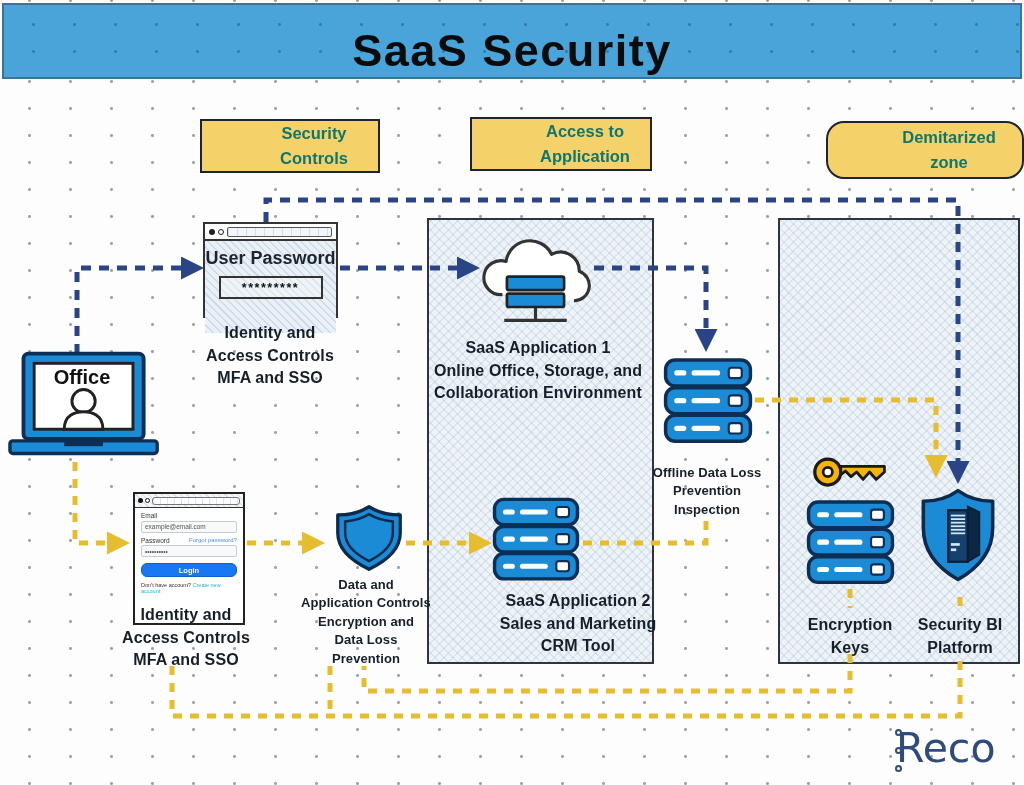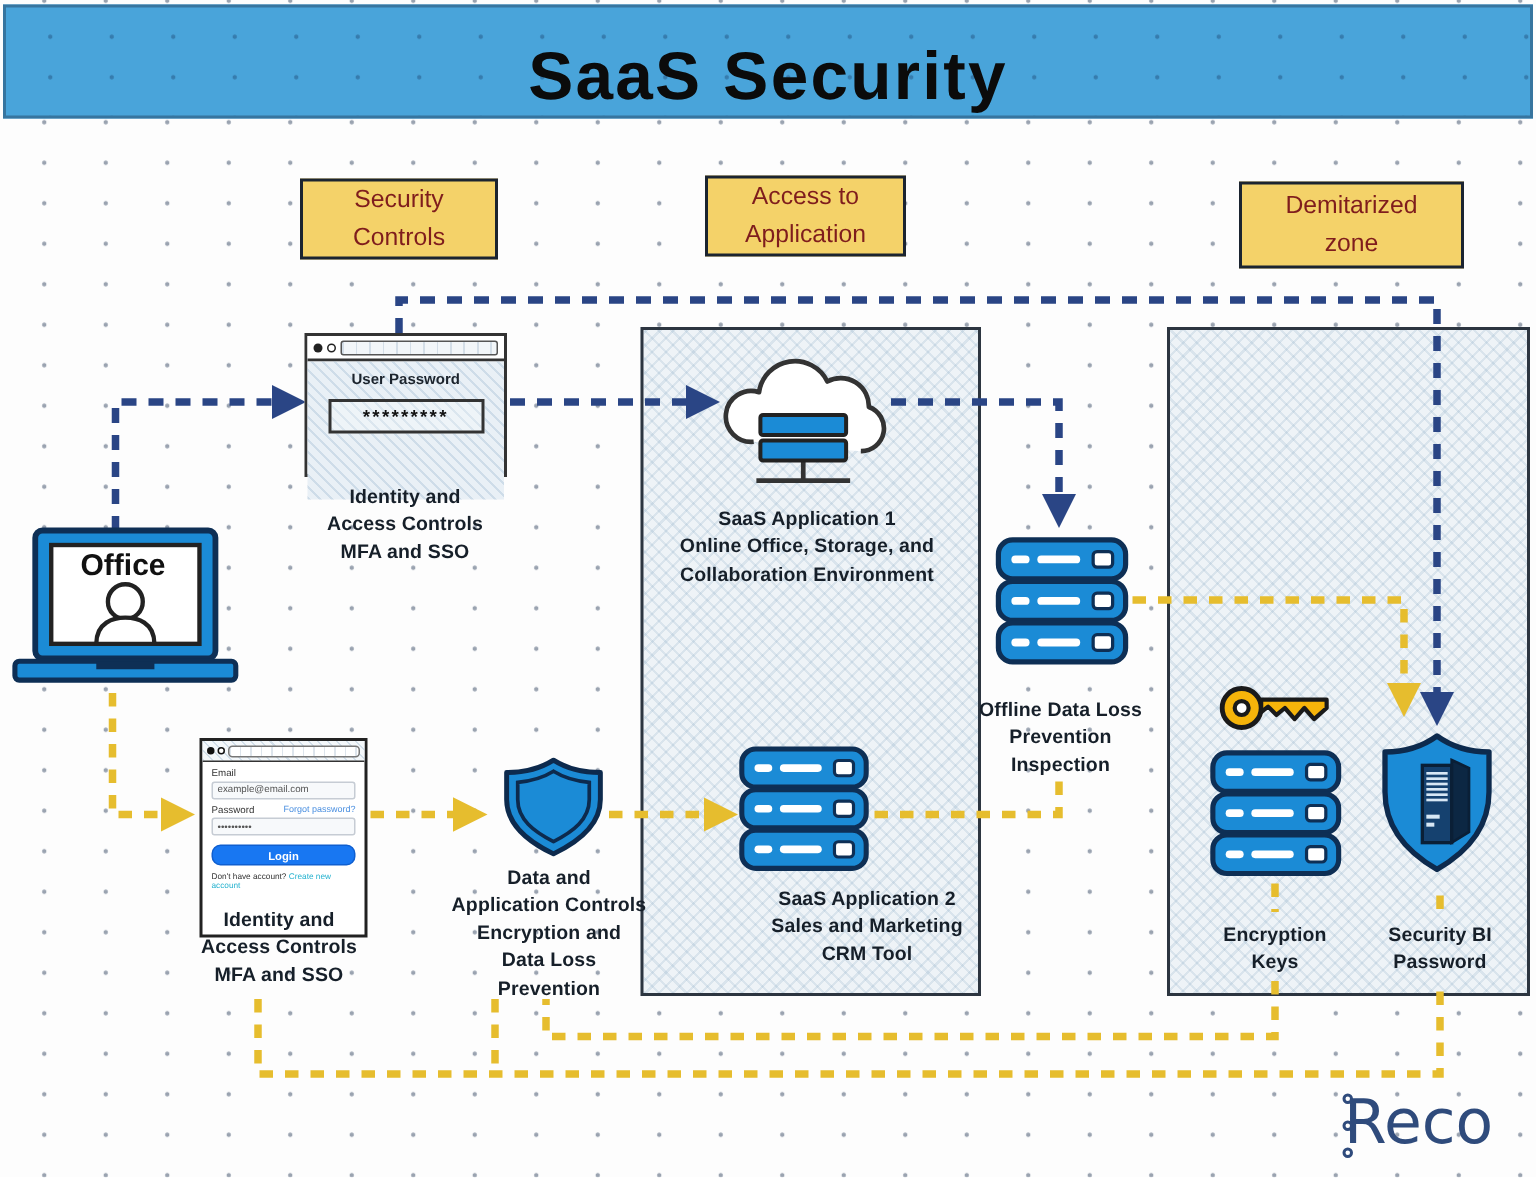--- a/index.html
+++ b/index.html
@@ -15,56 +15,57 @@
     position:absolute;left:2px;top:3px;right:2px;height:72px;
     background-color:#49a4da;border:2px solid #37759f;
     background-image:radial-gradient(circle,rgba(10,30,70,.30) 1.2px,transparent 1.7px);
     background-size:41px 27px;background-position:9px 6px;
     display:flex;align-items:flex-end;justify-content:center;z-index:3;
   }
   .header .title{font-size:45px;font-weight:800;color:#0b0b0b;letter-spacing:1.5px;}
   
   .zone-label{
     position:absolute;background:#f4d269;border:2.5px solid #1b2430;
-    text-align:center;font-size:16.5px;font-weight:400;line-height:1.5;
+    text-align:center;font-size:16.5px;font-weight:700;line-height:1.5;
     white-space:pre-line;z-index:3;display:flex;align-items:center;justify-content:center;
-    color:#7f1d1d;
+    color:#0f766e;
+    padding-left:48px;
   }
   
   .big-box{
     position:absolute;z-index:1;border:2.5px solid #2c3540;
     background:
       repeating-linear-gradient(45deg,rgba(123,160,189,.18) 0 1.5px,transparent 1.5px 6.5px),
       repeating-linear-gradient(-45deg,rgba(123,160,189,.18) 0 1.5px,transparent 1.5px 6.5px),
       #eef3f7;
   }
   
   .wires{position:absolute;left:0;top:0;z-index:2;pointer-events:none;}
   
   .icon{position:absolute;z-index:3;}
   .caption{
     position:absolute;z-index:3;text-align:center;white-space:pre-line;
-    font-size:13px;line-height:1.42;font-weight:600;color:#161f29;letter-spacing:.1px;
+    font-size:16px;line-height:1.42;font-weight:600;color:#161f29;letter-spacing:.1px;
   }
   
   .client-label{position:absolute;z-index:4;font-size:20px;font-weight:700;color:#111;text-align:center;}
   
   .pw-window{
     position:absolute;left:203px;top:222px;width:135px;height:96px;z-index:3;
     border:2.5px solid #333;background:#fff;box-sizing:border-box;
   }
   .pw-titlebar{height:15px;border-bottom:2px solid #333;display:flex;align-items:center;gap:3px;padding:0 4px;background:#fff;}
   .dot{display:inline-block;border-radius:50%;box-sizing:border-box;}
   .dot-filled{width:6px;height:6px;background:#222;}
   .dot-open{width:6px;height:6px;border:1.4px solid #222;background:#fff;}
   .pw-addr{flex:1;height:8px;border:1.2px solid #555;border-radius:2px;
     background:repeating-linear-gradient(90deg,rgba(120,150,180,.25) 0 1px,transparent 1px 9px),#f2f6f9;}
   .pw-body{height:100%;padding-top:7px;box-sizing:border-box;text-align:center;
     background:repeating-linear-gradient(45deg,rgba(110,150,185,.22) 0 1.5px,transparent 1.5px 5.5px),#e9f0f6;}
-  .pw-heading{font-size:10px;font-weight:600;color:#1c242d;}
+  .pw-heading{font-size:18px;font-weight:600;color:#1c242d;}
   .pw-input{
     width:104px;height:23px;margin:7px auto 0;border:2px solid #333;box-sizing:border-box;
     display:flex;align-items:center;justify-content:center;
     font-size:12.5px;font-weight:700;letter-spacing:1.5px;color:#111;
     background:repeating-linear-gradient(45deg,rgba(110,150,185,.15) 0 1.5px,transparent 1.5px 5.5px),#eef4f8;
   }
   
   .login-window{
     position:absolute;left:133px;top:492px;width:112px;height:133px;z-index:3;
     border:2px solid #222;background:#fff;box-sizing:border-box;
@@ -96,21 +97,21 @@
 <div id="canvas">
 
   <div class="header">
     <span class="title">SaaS Security</span>
   </div>
 
   <div class="zone-label" style="left:200px;top:119px;width:128px;height:50px;">Security
 Controls</div>
   <div class="zone-label" style="left:470px;top:117px;width:130px;height:50px;">Access to
 Application</div>
-  <div class="zone-label" style="left:826px;top:121px;width:146px;height:54px;">Demitarized
+  <div class="zone-label" style="left:826px;top:121px;width:146px;height:54px;border-radius:18px;">Demitarized
 zone</div>
 
   <div class="big-box" style="left:427px;top:218px;width:223px;height:442px;"></div>
   <div class="big-box" style="left:778px;top:218px;width:238px;height:442px;"></div>
 
   <svg class="wires" width="1024" height="785" viewBox="0 0 1024 785">
     <defs>
       <marker id="ab" markerWidth="4.6" markerHeight="4.6" refX="0.6" refY="2.3" orient="auto">
         <path d="M0 0 L4.6 2.3 L0 4.6 Z" fill="#2a4585"></path>
       </marker>
@@ -296,21 +297,21 @@
       <line x1="37" y1="36" x2="53" y2="36"></line>
       <line x1="37" y1="40" x2="53" y2="40"></line>
       <line x1="37" y1="44" x2="53" y2="44"></line>
       <line x1="37" y1="48" x2="53" y2="48"></line>
       <line x1="37" y1="52" x2="53" y2="52"></line>
     </g>
     <rect x="37" y="63" width="10" height="3" fill="#d7e7f5"></rect>
     <rect x="37" y="69" width="6" height="3" fill="#d7e7f5"></rect>
   </svg>
   <div class="caption" style="left:903px;top:614px;width:114px;">Security BI
-Password</div>
+Platform</div>
 
   <div class="reco">
     <span class="node" style="left:-1px;top:5px;"></span>
     <span class="node" style="left:-1px;top:23px;"></span>
     <span class="node" style="left:-1px;top:41px;"></span>
     <span>Reco</span>
   </div>
 
 </div>
 

